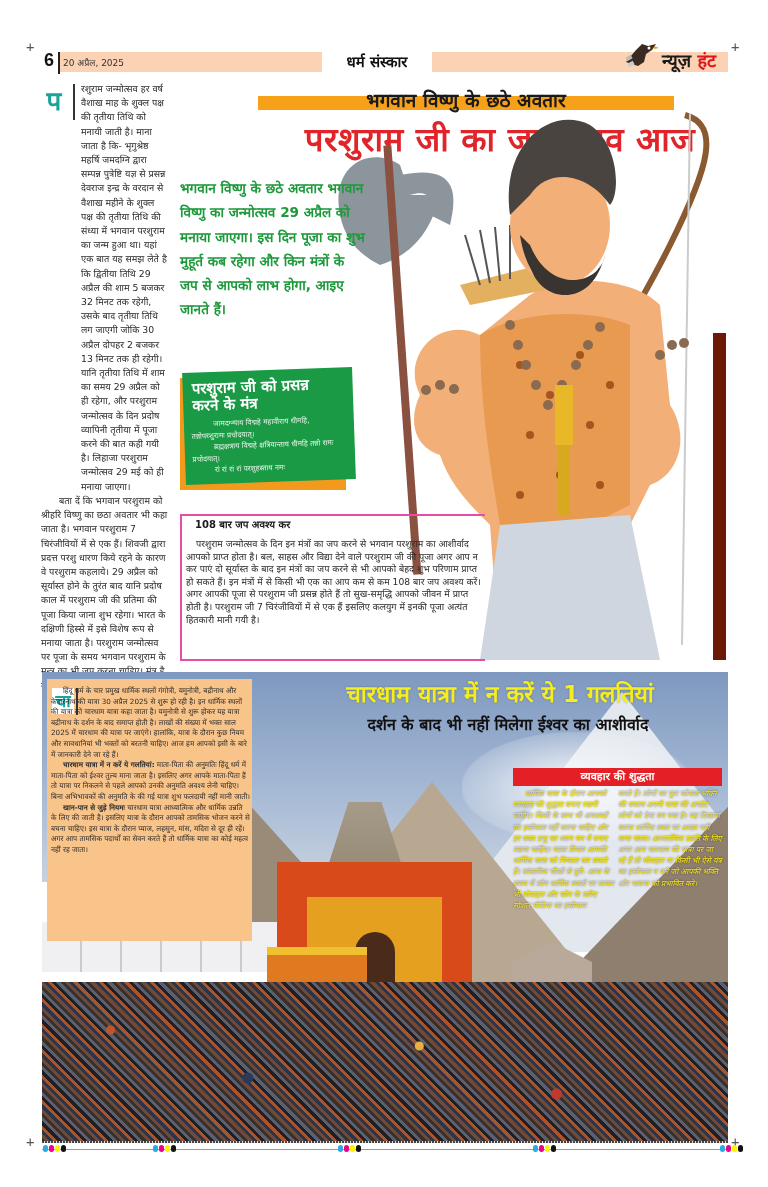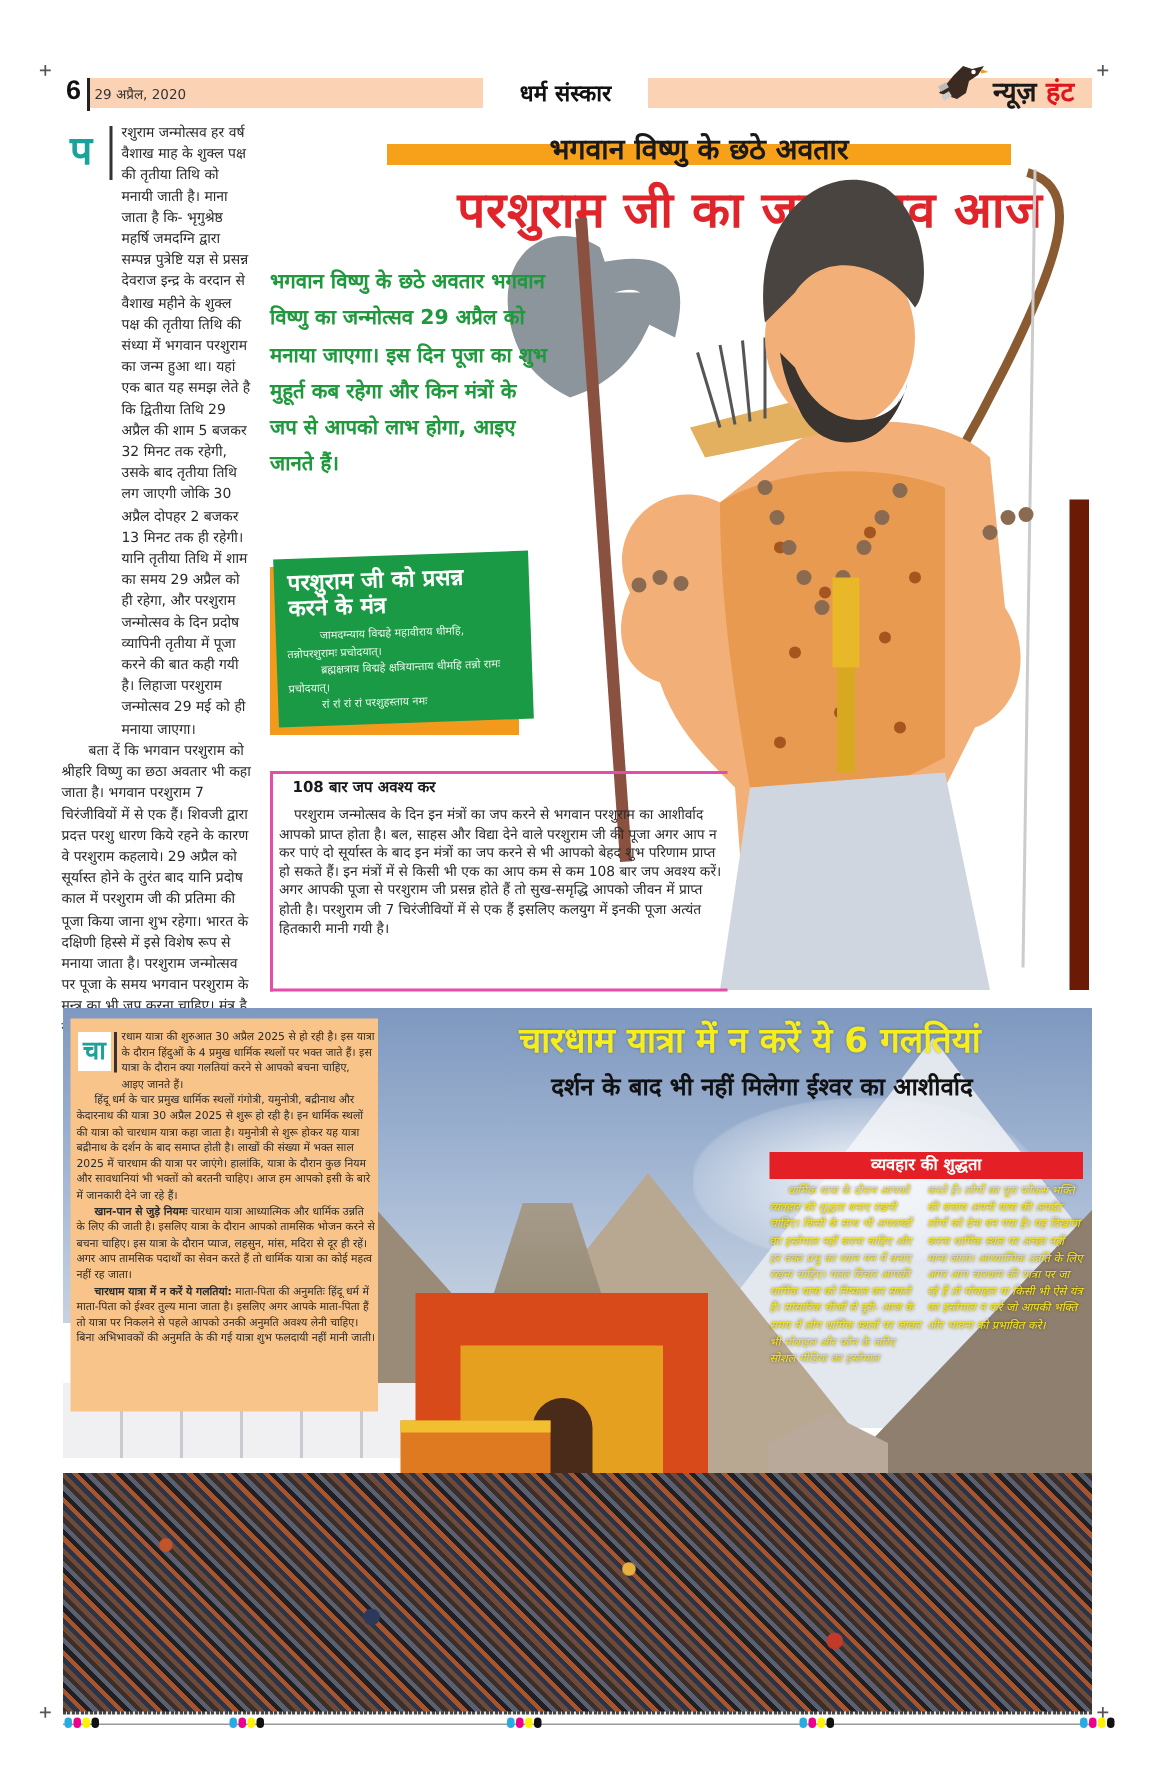--- a/index.html
+++ b/index.html
@@ -105,21 +105,21 @@
 <body>
 
 <div class="reg" style="left:26px;top:40px;">+</div>
 <div class="reg" style="left:731px;top:40px;">+</div>
 <div class="reg" style="left:26px;top:1135px;">+</div>
 <div class="reg" style="left:731px;top:1135px;">+</div>
 
 <div class="abs hdr-band"></div>
 <div class="abs hdr-page">6</div>
 <div class="abs hdr-sep"></div>
-<div class="abs hdr-date">29 अप्रैल, 2020</div>
+<div class="abs hdr-date">20 अप्रैल, 2025</div>
 <div class="abs hdr-section">धर्म संस्कार</div>
 <div class="abs hdr-logo">
   <svg class="abs logo-bird" viewBox="0 0 36 28">
     <path d="M2 20 L12 8 L18 2 L24 4 L32 2 L28 8 L22 12 L20 20 L14 24 Z" fill="#3a2a22"></path>
     <circle cx="25" cy="6" r="1.5" fill="#fff"></circle>
     <path d="M30 4 L35 6 L30 7 Z" fill="#e8a020"></path>
     <rect x="2" y="14" width="6" height="4" fill="#bbb" transform="rotate(-30 5 16)"></rect>
     <rect x="4" y="20" width="6" height="4" fill="#ccc" transform="rotate(-30 7 22)"></rect>
   </svg>
   <div class="abs logo-text">
@@ -237,27 +237,26 @@
   <div class="temple-door"></div>
   <div class="gate"></div>
   <div class="house"></div>
   <div class="crowd"></div>
 </div>
 
 <div class="abs yatra-box"></div>
 <div class="abs yatra-drop">चा</div>
 <div class="abs yatra-drop-rule"></div>
 <div class="abs yatra-text">
-  <p class="first">रधाम यात्रा की शुरुआत 30 अप्रैल 2025 से हो रही है। इस यात्रा के दौरान हिंदुओं के 4 प्रमुख धार्मिक स्थलों पर भक्त जाते हैं। इस यात्रा के दौरान क्या गलतियां करने से आपको बचना चाहिए, आइए जानते हैं।</p>
   <p class="ind">हिंदू धर्म के चार प्रमुख धार्मिक स्थलों गंगोत्री, यमुनोत्री, बद्रीनाथ और केदारनाथ की यात्रा 30 अप्रैल 2025 से शुरू हो रही है। इन धार्मिक स्थलों की यात्रा को चारधाम यात्रा कहा जाता है। यमुनोत्री से शुरू होकर यह यात्रा बद्रीनाथ के दर्शन के बाद समाप्त होती है। लाखों की संख्या में भक्त साल 2025 में चारधाम की यात्रा पर जाएंगे। हालांकि, यात्रा के दौरान कुछ नियम और सावधानियां भी भक्तों को बरतनी चाहिए। आज हम आपको इसी के बारे में जानकारी देने जा रहे हैं।</p>
+  <p class="ind"><b>चारधाम यात्रा में न करें ये गलतियां:</b> <span>माता-पिता की अनुमतिः हिंदू धर्म में माता-पिता को ईश्वर तुल्य माना जाता है। इसलिए अगर आपके माता-पिता हैं तो यात्रा पर निकलने से पहले आपको उनकी अनुमति अवश्य लेनी चाहिए। बिना अभिभावकों की अनुमति के की गई यात्रा शुभ फलदायी नहीं मानी जाती।</span></p>
   <p class="ind"><b>खान-पान से जुड़े नियमः</b> <span>चारधाम यात्रा आध्यात्मिक और धार्मिक उन्नति के लिए की जाती है। इसलिए यात्रा के दौरान आपको तामसिक भोजन करने से बचना चाहिए। इस यात्रा के दौरान प्याज, लहसुन, मांस, मदिरा से दूर ही रहें। अगर आप तामसिक पदार्थों का सेवन करते हैं तो धार्मिक यात्रा का कोई महत्व नहीं रह जाता।</span></p>
-  <p class="ind"><b>चारधाम यात्रा में न करें ये गलतियां:</b> <span>माता-पिता की अनुमतिः हिंदू धर्म में माता-पिता को ईश्वर तुल्य माना जाता है। इसलिए अगर आपके माता-पिता हैं तो यात्रा पर निकलने से पहले आपको उनकी अनुमति अवश्य लेनी चाहिए। बिना अभिभावकों की अनुमति के की गई यात्रा शुभ फलदायी नहीं मानी जाती।</span></p>
-</div>
-
-<div class="abs yatra-head">चारधाम यात्रा में न करें ये 6 गलतियां</div>
+</div>
+
+<div class="abs yatra-head">चारधाम यात्रा में न करें ये 1 गलतियां</div>
 <div class="abs yatra-sub">दर्शन के बाद भी नहीं मिलेगा ईश्वर का आशीर्वाद</div>
 
 <div class="abs beh-bar"></div>
 <div class="abs beh-title">व्यवहार की शुद्धता</div>
 <div class="abs beh-c1">
     <p>धार्मिक यात्रा के दौरान आपको व्यवहार की शुद्धता बनाए रखनी चाहिए। किसी के साथ भी अपशब्दों का इस्तेमाल नहीं करना चाहिए और हर वक्त प्रभु का ध्यान मन में बनाए रखना चाहिए। गलत विचार आपकी धार्मिक यात्रा को निष्फल कर सकते हैं। सांसारिक चीजों से दूरी- आज के समय में लोग धार्मिक स्थलों पर जाकर भी मोबाइल और फोन के जरिए सोशल मीडिया का इस्तेमाल</p>
   </div>
 <div class="abs beh-c2">
     <p>करते हैं। लोगों का पूरा फोकस भक्ति की बजाय अपनी यात्रा की अपडेट लोगों को देना बन गया है। यह दिखावा करना धार्मिक स्थल पर अच्छा नहीं माना जाता। आध्यात्मिक उन्नति के लिए अगर आप चारधाम की यात्रा पर जा रहे हैं तो मोबाइल या किसी भी ऐसे यंत्र का इस्तेमाल न करें जो आपकी भक्ति और भावना को प्रभावित करे।</p>
   </div>

